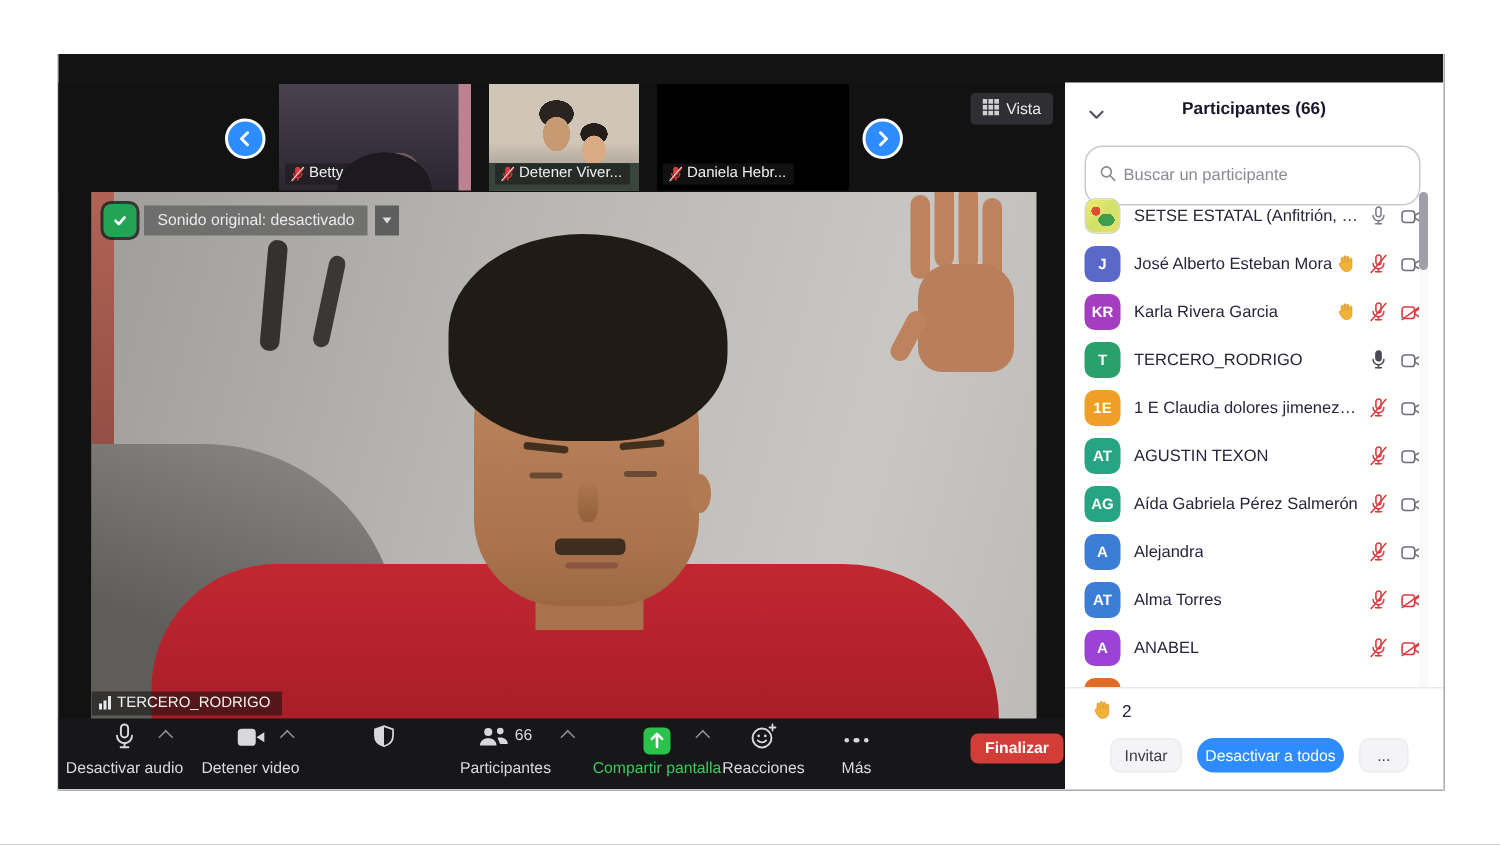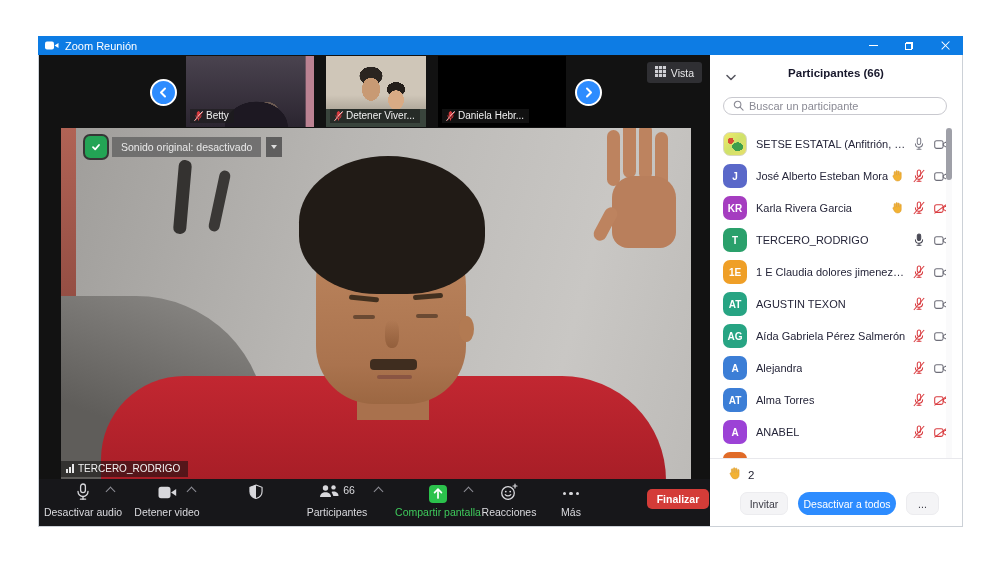--- a/index.html
+++ b/index.html
@@ -78,21 +78,21 @@
   .mv-eye.l { left:292px; top:187px; } .mv-eye.r { left:355px; top:186px; }
   .mv-nose { position:absolute; left:324px; top:192px; width:14px; height:28px; border-radius:40%;
              background:linear-gradient(180deg,rgba(0,0,0,0),#935f3c); }
   .mv-mustache { position:absolute; left:309px; top:231px; width:47px; height:11px; background:#3f2d1f; border-radius:4px; }
   .mv-mouth { position:absolute; left:316px; top:247px; width:35px; height:4px; background:#8a5543; border-radius:2px; }
   .mv-palm { position:absolute; left:551px; top:48px; width:64px; height:72px; background:#b97f5c; border-radius:22px 22px 16px 16px; }
   .mv-finger { position:absolute; width:13px; height:56px; background:#bd835f; border-radius:7px; }
   .f1{left:546px;top:2px;} .f2{left:562px;top:-6px;} .f3{left:578px;top:-4px;} .f4{left:594px;top:4px;}
   .mv-thumb { position:absolute; left:538px; top:78px; width:13px; height:36px; background:#bd835f; border-radius:7px; transform:rotate(28deg); }
 
-  .mv-badges { position:absolute; left:24px; top:8px; display:flex; align-items:center; gap:5px; }
+  .mv-badges { position:absolute; left:8px; top:8px; display:flex; align-items:center; gap:5px; }
   .shield-ok { width:22px; height:22px; border-radius:5px; background:#23a455; box-shadow:0 0 0 2px rgba(35,35,35,.85);
                display:flex; align-items:center; justify-content:center; }
   .audio-chip { height:20px; background:rgba(96,96,96,.78); color:#e9e9e9; font-size:10.5px;
                 display:flex; align-items:center; padding:0 9px; }
   .audio-caret { height:20px; width:16px; background:rgba(80,80,80,.85); display:flex; align-items:center; justify-content:center; cursor:pointer; }
   .caret-down { width:0; height:0; border-left:3.5px solid transparent; border-right:3.5px solid transparent; border-top:4.5px solid #ddd; }
 
   .mv-name { position:absolute; left:0; bottom:3px; background:rgba(15,15,15,.55); display:flex; align-items:center;
              gap:4px; padding:2px 8px 3px 5px; }
   .mv-name span.txt { color:#f2f2f2; font-size:10px; }
@@ -112,21 +112,21 @@
   .tb-item.share .tb-label { color:#3ec95b; }
   .dots3 { display:flex; gap:3px; align-items:center; height:18px; }
   .dots3 i { width:3.4px; height:3.4px; border-radius:50%; background:#d8d8dc; }
   .end-btn { position:absolute; left:608px; top:10px; width:62px; height:20px; background:#d43c38; color:#fff;
              border:none; border-radius:5px; font-size:10.5px; font-weight:bold; font-family:inherit; cursor:pointer; }
 
   
   .panel { position:relative; width:252px; height:471px; background:#fff; }
   .panel-title { position:absolute; top:12px; left:0; width:100%; text-align:center; font-size:11.5px; font-weight:bold; color:#17172b; }
   .panel-collapse { position:absolute; left:16px; top:12px; cursor:pointer; }
-  .search-box { position:absolute; left:13px; top:42px; width:224px; height:18px; border:1px solid #c9c9cf; border-radius:12px;
+  .search-box { position:absolute; left:13px; top:42px; width:224px; height:40px; border:1px solid #c9c9cf; border-radius:12px;
                 display:flex; align-items:center; padding:0 9px; gap:5px; background:#fff; }
   .search-box input { border:none; outline:none; flex:1; font-size:11px; color:#333; font-family:inherit; background:transparent; }
   .search-box input::placeholder { color:#8a8a94; }
 
   .p-list { position:absolute; left:0; top:73px; width:100%; height:330px; overflow:hidden; }
   .p-row { height:32px; display:flex; align-items:center; padding:0 14px 0 13px; cursor:pointer; }
   .avatar { width:24px; height:24px; min-width:24px; border-radius:7px; color:#fff; font-size:10px; font-weight:bold;
             display:flex; align-items:center; justify-content:center; }
   .avatar.img { background:
       radial-gradient(5px 5px at 30% 35%, #d94f35 60%, rgba(0,0,0,0) 61%),
@@ -148,43 +148,20 @@
   .btn-more { left:196px; width:33px; }
   .btn-blue { position:absolute; left:88px; top:437px; width:98px; height:23px; background:#2d8cff; border:none; border-radius:12px;
               color:#fff; font-size:10.5px; font-family:inherit; cursor:pointer; }
 </style>
 </head>
 <body>
 
 <div id="stage">
   <div class="window">
 
-    <div class="titlebar">
-      <span class="cam-badge">
-        <svg width="14" height="11" viewBox="0 0 14 11">
-            <rect x="0" y="1.5" width="9" height="8" rx="2" fill="#fff"></rect>
-            <path d="M9.5 5.5l4-2.4v4.8z" fill="#fff"></path>
-          </svg>
-      </span>
-      <span class="title-text">Zoom Reunión</span>
-      <div class="win-controls">
-        <div class="win-btn">
-            <span class="glyph-min"></span>
-          </div>
-        <div class="win-btn">
-            <span class="glyph-restore">
-              <i class="f"></i>
-              <i class="b"></i>
-            </span>
-          </div>
-        <div class="win-btn">
-            <span class="glyph-close"></span>
-          </div>
-      </div>
-    </div>
 
     <div class="content">
 
       <div class="video-area">
 
         <div class="strip">
           <div class="nav-btn nav-prev">
             <svg width="11" height="11" viewBox="0 0 11 11">
                 <polyline points="7,1.5 3,5.5 7,9.5" fill="none" stroke="#fff" stroke-width="2" stroke-linecap="round" stroke-linejoin="round"></polyline>
               </svg>

